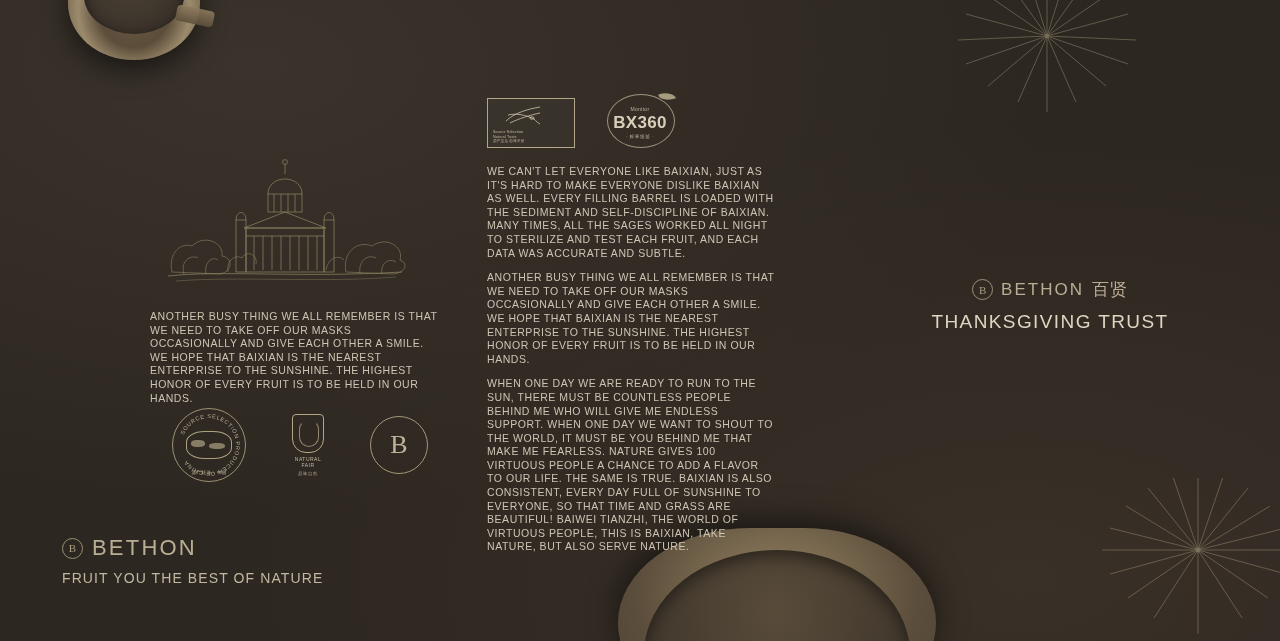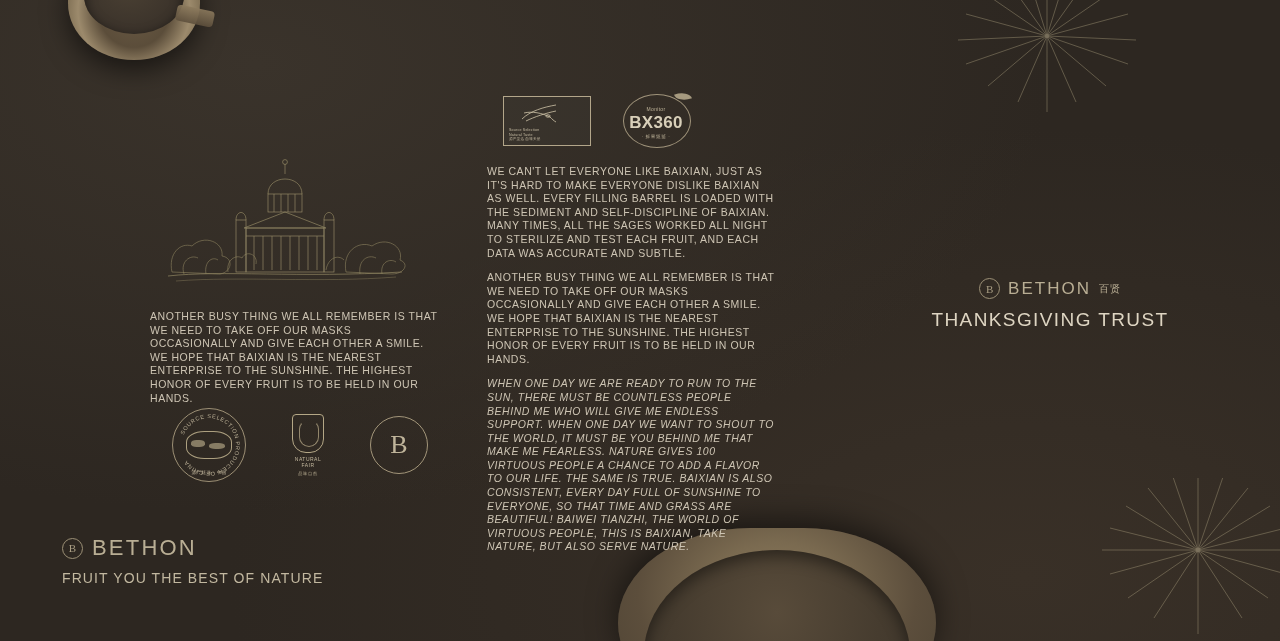--- a/index.html
+++ b/index.html
@@ -119,29 +119,29 @@
 
   .center-col {
     position: absolute;
     left: 487px;
     top: 165px;
     width: 290px;
   }
   .center-col p {
     margin: 0 0 11px 0;
   }
-  .center-col p:last-child { margin-bottom: 0; font-style: italic; }
+  .center-col p:last-child { margin-bottom: 0; }
 
   
   .badges {
     position: absolute;
-    left: 503px;
+    left: 487px;
     top: 96px;
     display: flex;
-    align-items: flex-start;
+    align-items: flex-end;
     gap: 28px;
   }
   .badge-frame {
     width: 86px;
     height: 48px;
     border: 1.5px solid #b3a68a;
     position: relative;
     background: rgba(255,255,255,.02);
   }
   .badge-frame .dragonfly {
@@ -368,21 +368,21 @@
     display: flex;
     align-items: center;
     justify-content: center;
     gap: 8px;
   }
   .brand-right .brand-name {
     font-size: 17px;
     letter-spacing: 2px;
   }
   .brand-right .cn-name {
-    font-size: 10px;
+    font-size: 17px;
     color: #b9ae94;
     letter-spacing: 1px;
     font-family: "DejaVu Sans", sans-serif;
   }
   .brand-right .headline {
     margin-top: 10px;
     font-size: 19px;
     letter-spacing: 1.4px;
     color: #ded5c2;
   }

